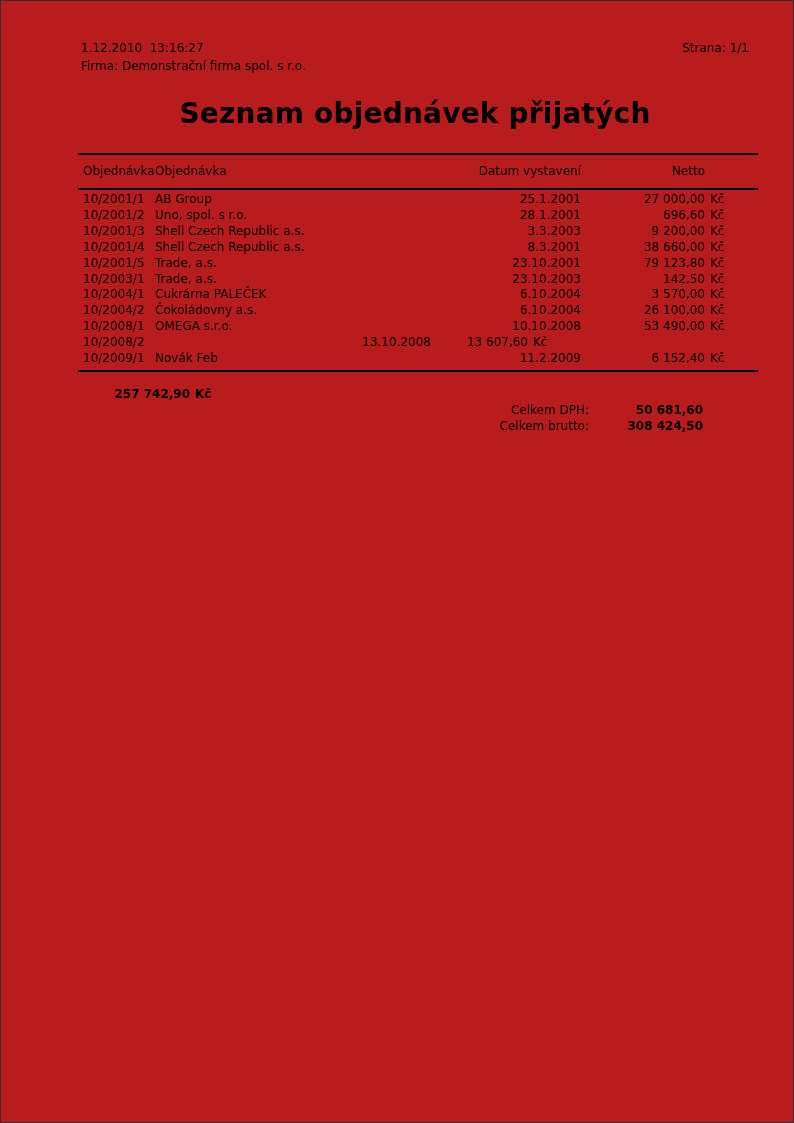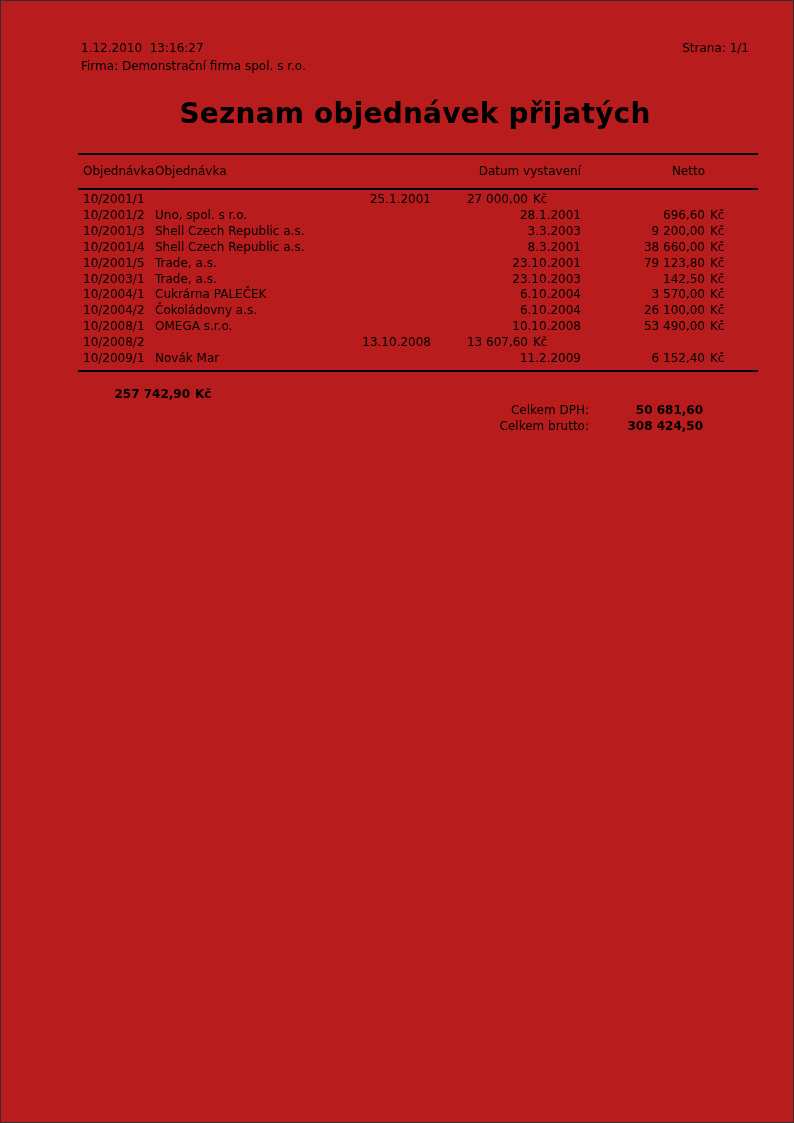--- a/index.html
+++ b/index.html
@@ -84,20 +84,21 @@
       <span class="c3">Datum vystavení</span>
       <span class="c4">
         <span class="num">Netto</span>
         <span class="unit"></span>
       </span>
     </div>
     <div class="rule"></div>
     <div class="tbody">
         <div class="grid-row trow">
           <span class="c1">10/2001/1</span>
+          <span class="c2">AB Group</span>
           <span class="c3">25.1.2001</span>
           <span class="c4">
             <span class="num">27 000,00</span>
             <span class="unit">Kč</span>
           </span>
         </div>
         <div class="grid-row trow">
           <span class="c1">10/2001/2</span>
           <span class="c2">Uno, spol. s r.o.</span>
           <span class="c3">28.1.2001</span>
@@ -172,21 +173,21 @@
         <div class="grid-row trow">
           <span class="c1">10/2008/2</span>
           <span class="c3">13.10.2008</span>
           <span class="c4">
             <span class="num">13 607,60</span>
             <span class="unit">Kč</span>
           </span>
         </div>
         <div class="grid-row trow">
           <span class="c1">10/2009/1</span>
-          <span class="c2">Novák Mar</span>
+          <span class="c2">Novák Feb</span>
           <span class="c3">11.2.2009</span>
           <span class="c4">
             <span class="num">6 152,40</span>
             <span class="unit">Kč</span>
           </span>
         </div>
       </div>
     <div class="rule"></div>
   </div>
 

